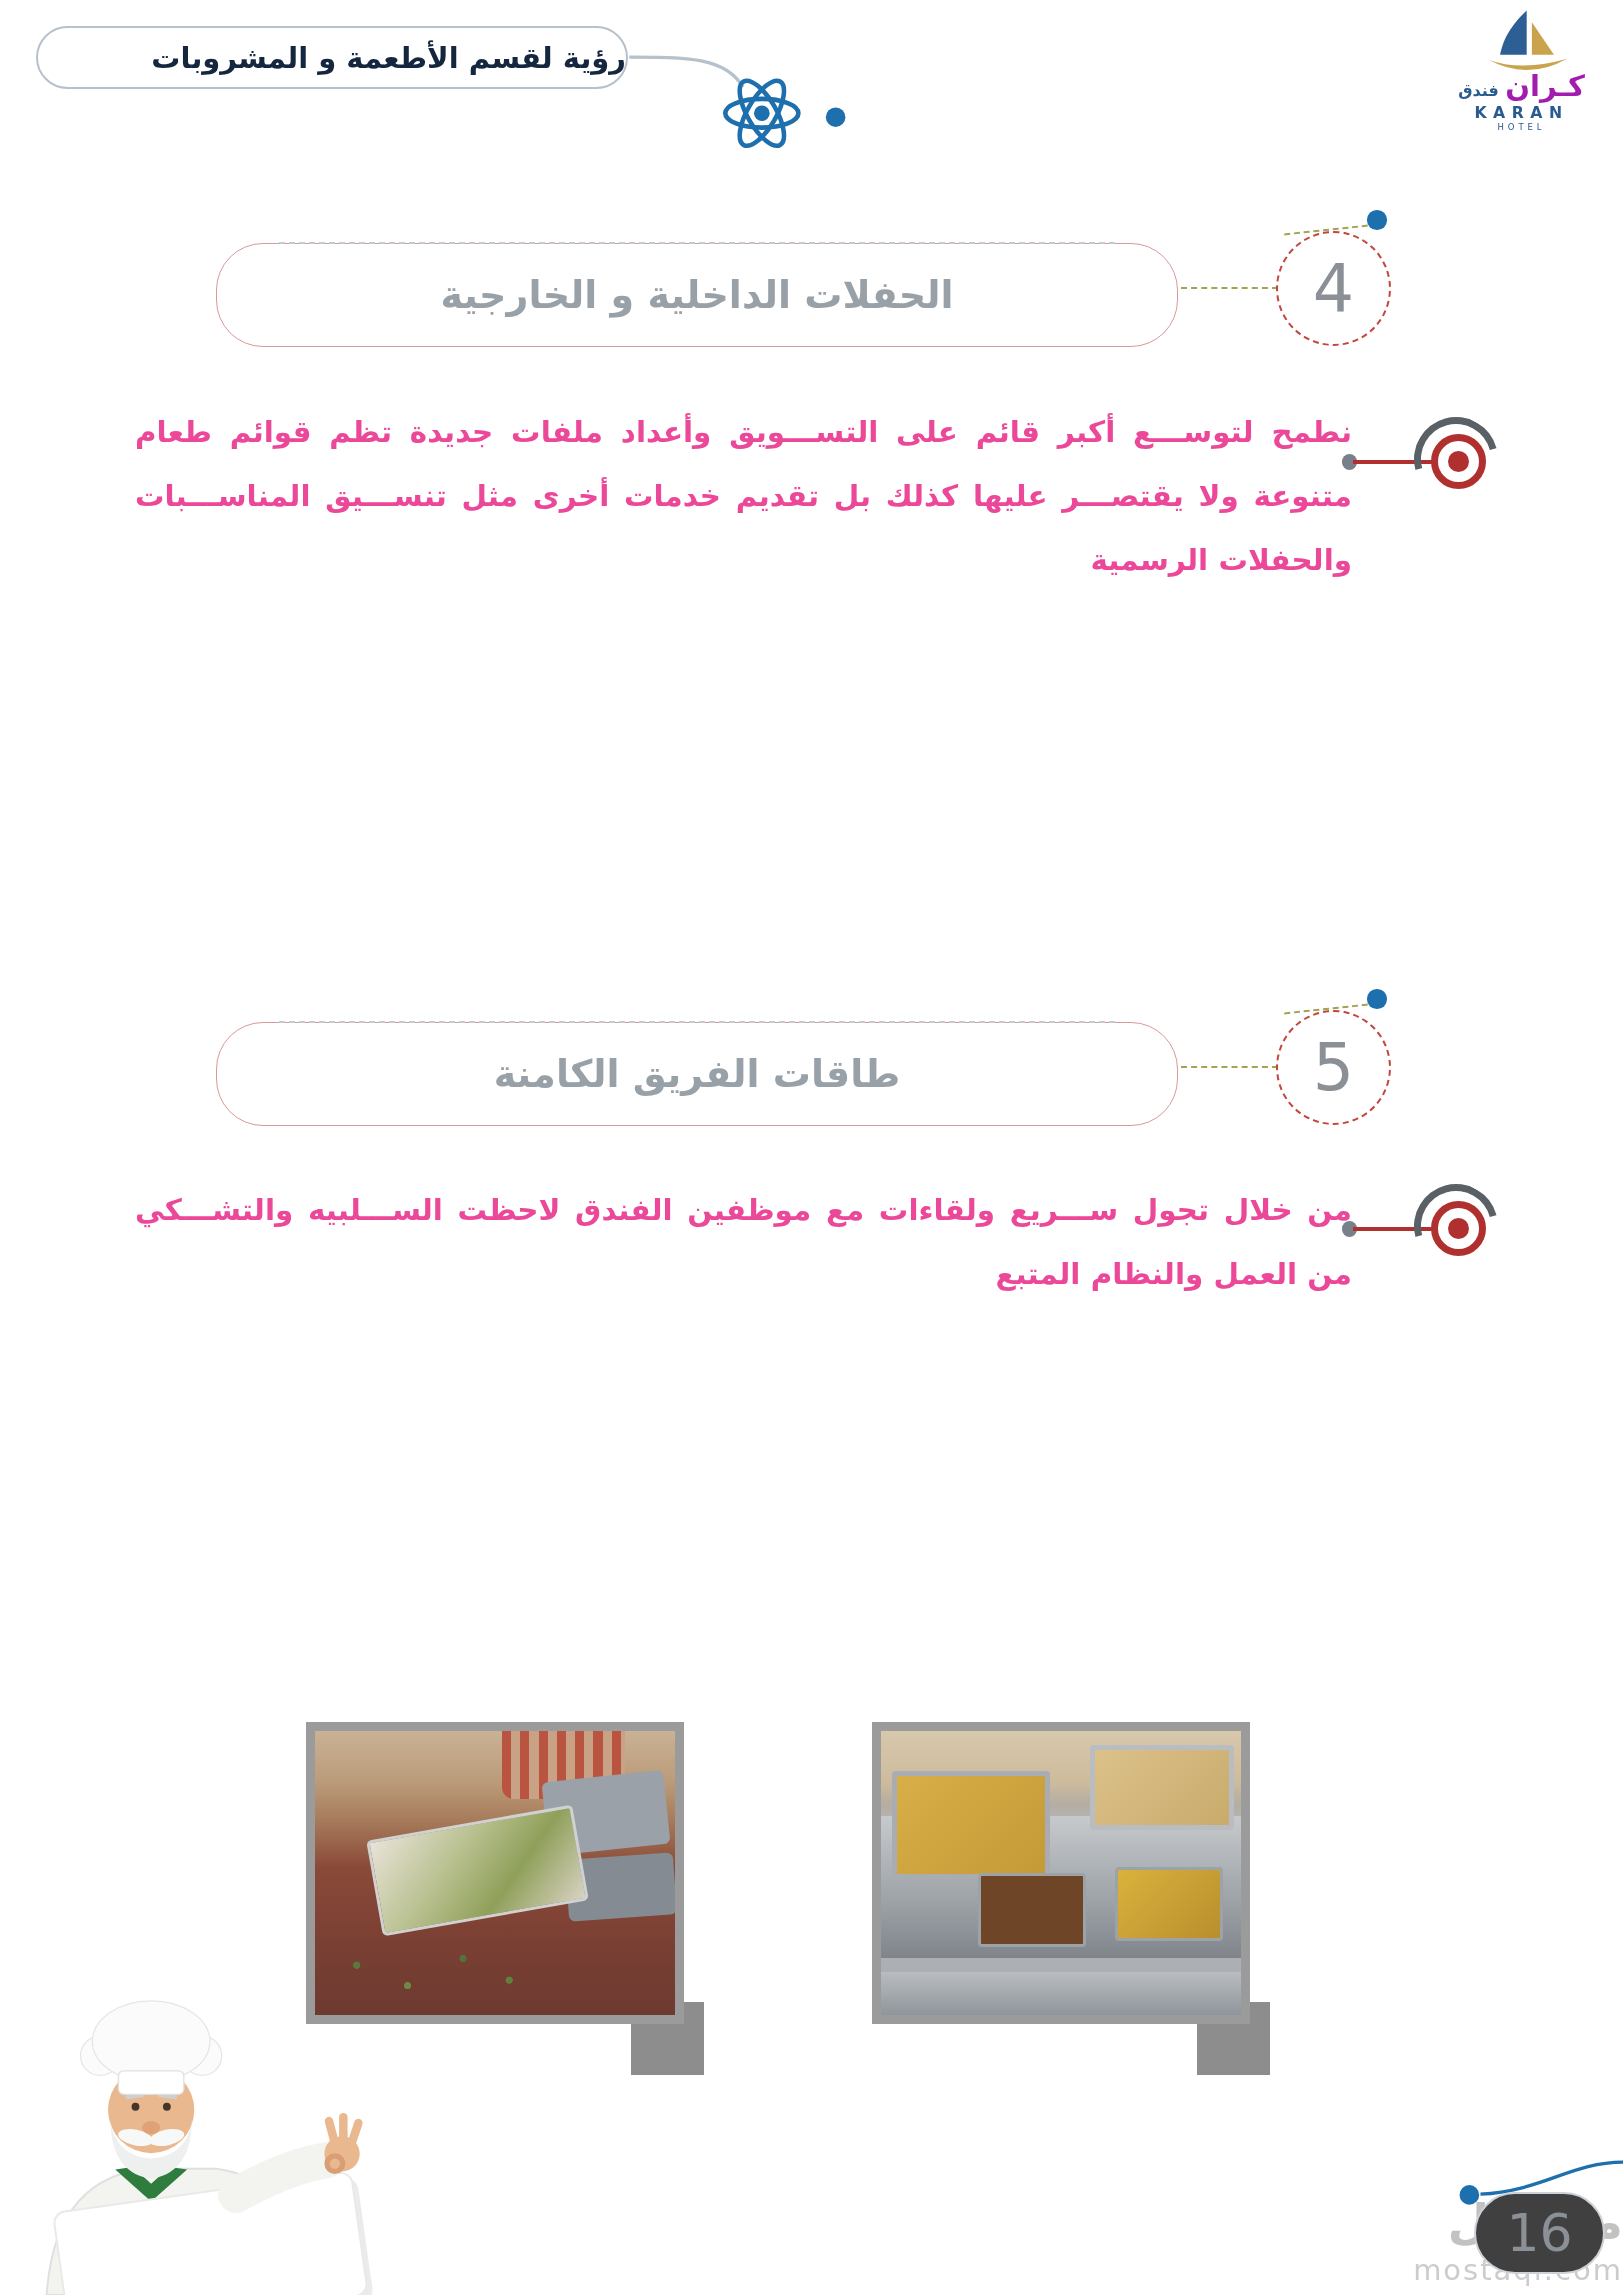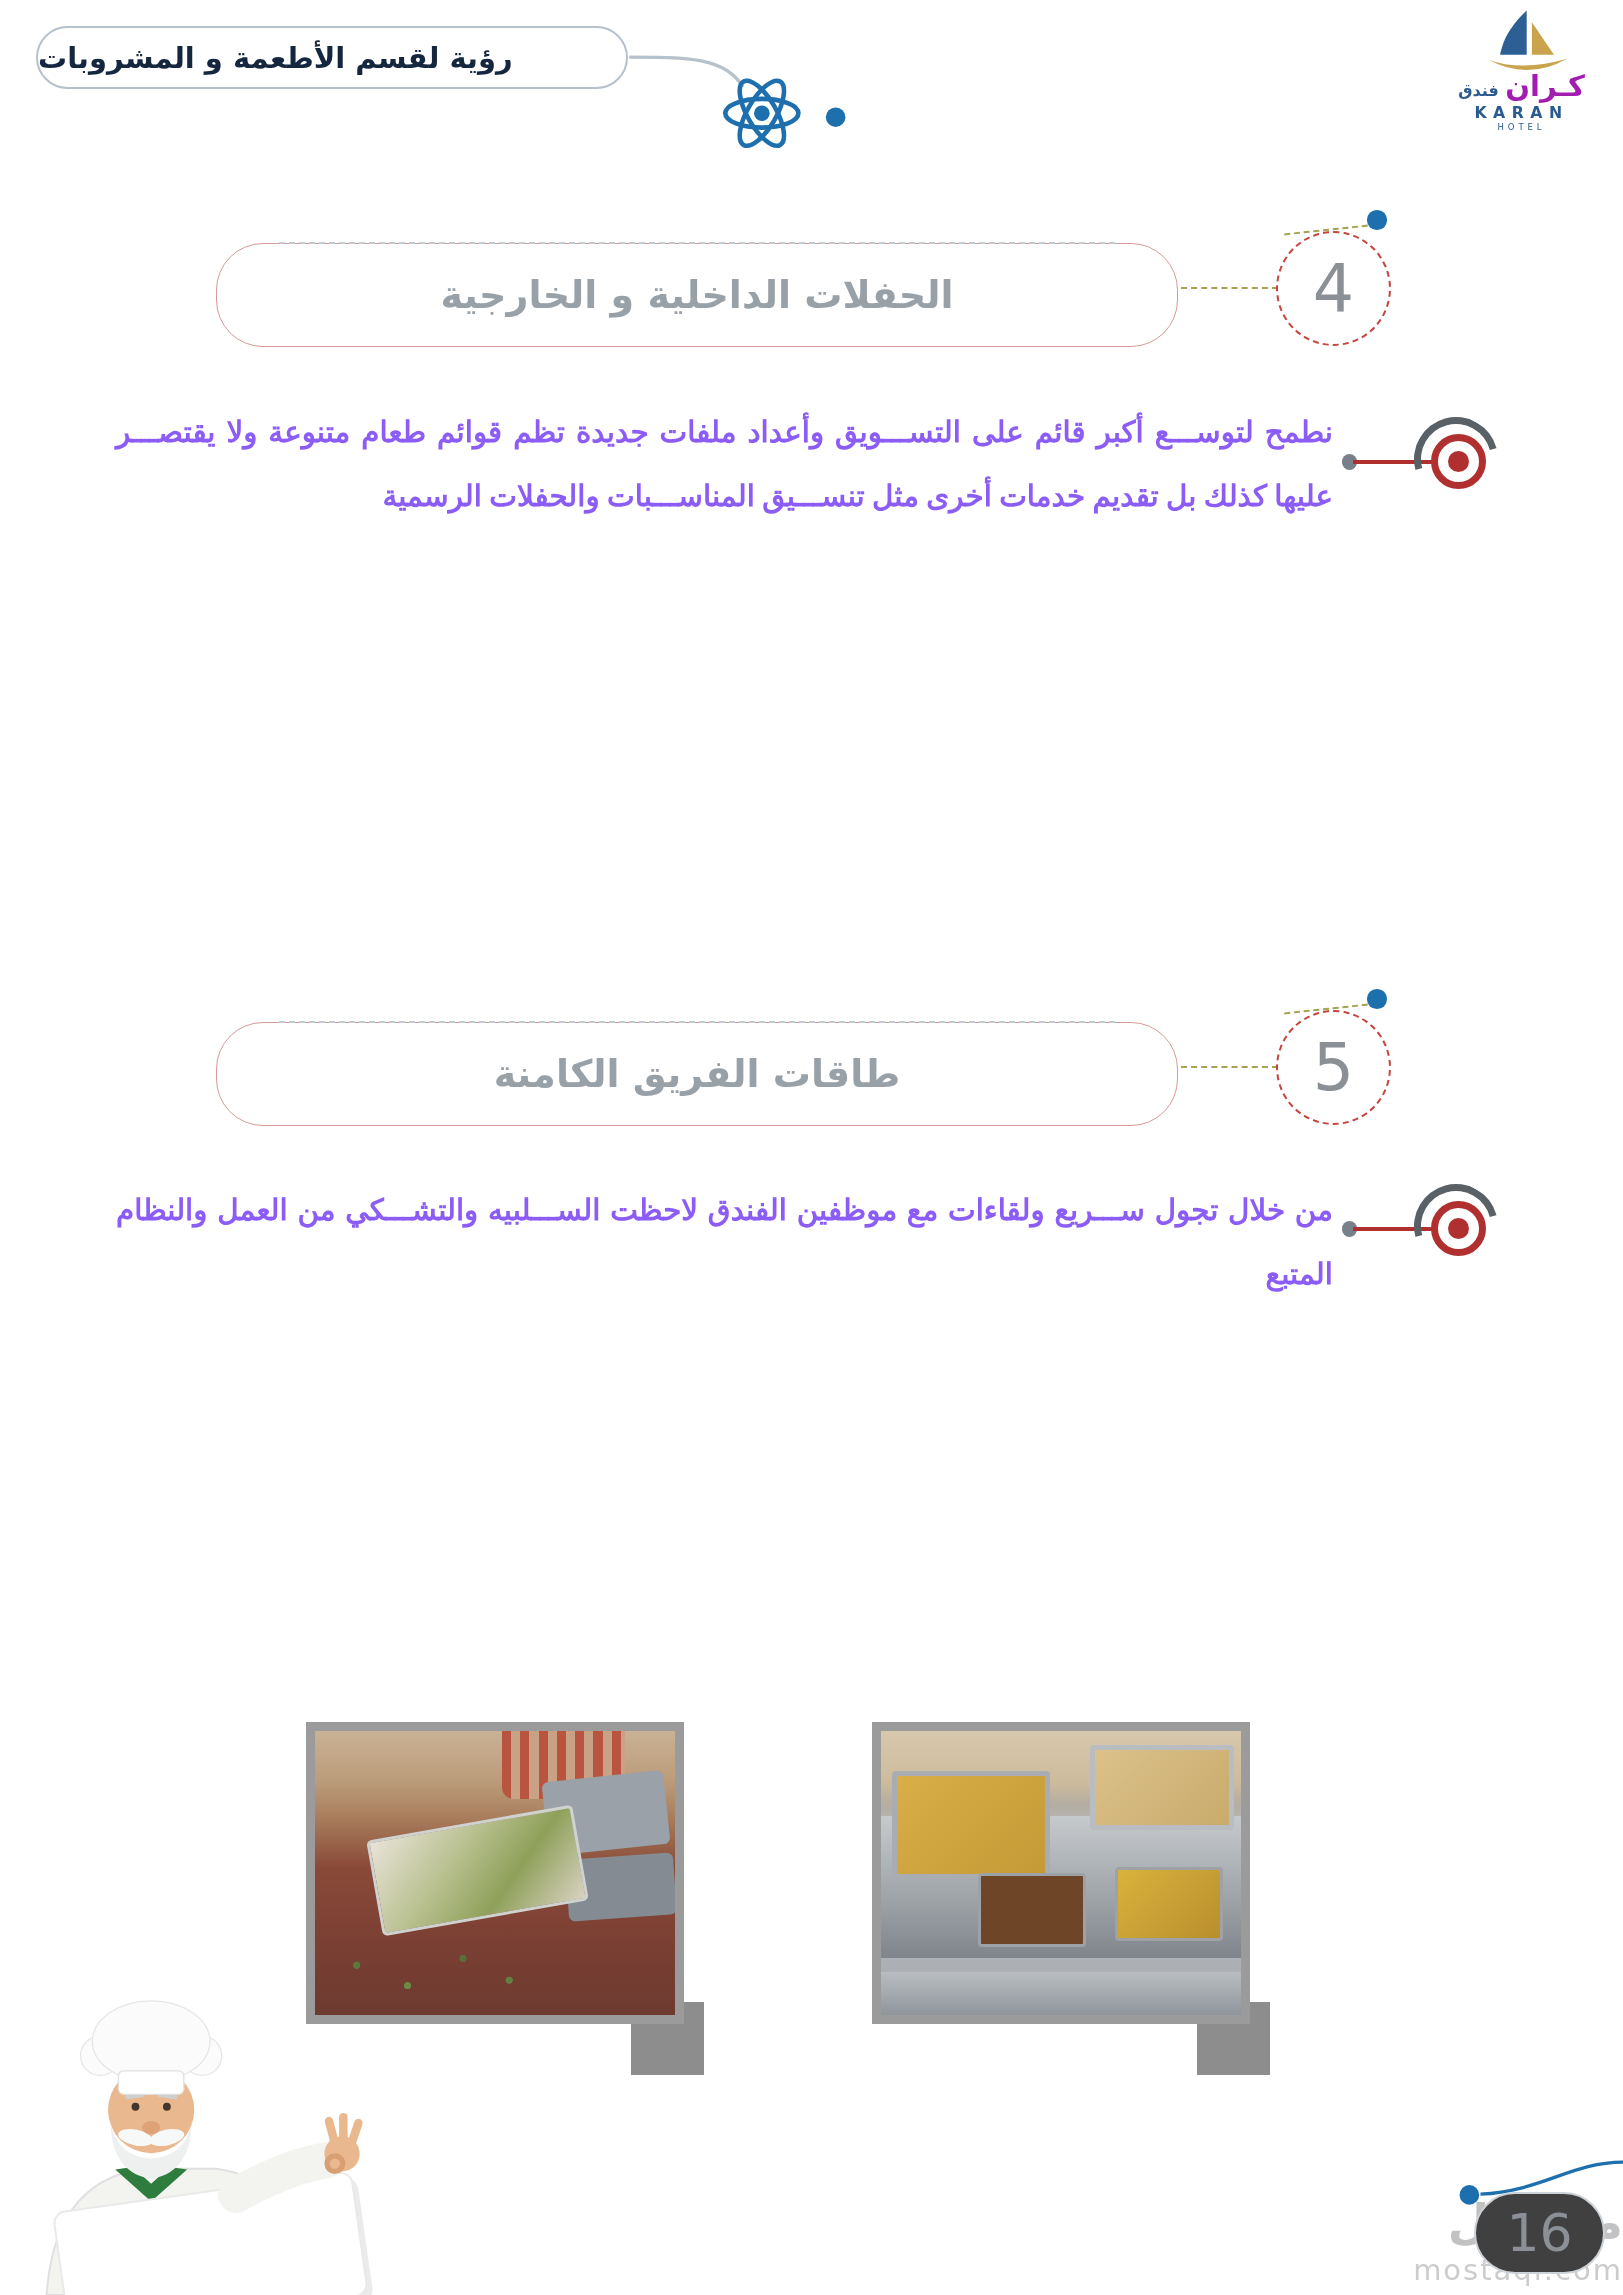--- a/index.html
+++ b/index.html
@@ -6,21 +6,21 @@
   html,body { background:#ffffff; }
   .page {
     position:relative; width:1623px; height:2295px; background:#ffffff;
     overflow:hidden; font-family:"DejaVu Sans","Liberation Sans",sans-serif;
   }
 
   
   .header-badge {
     position:absolute; left:36px; top:26px; width:592px; height:63px;
     border:2px solid #b6c1cb; border-radius:39px;
-    display:flex; align-items:center; justify-content:flex-end;
+    display:flex; align-items:center; justify-content:flex-start;
     direction:rtl; color:#15263f; font-size:29px; font-weight:bold;
   }
   .header-connector { position:absolute; left:628px; top:36px; width:222px; height:131px; }
   .logo { position:absolute; left:1430px; top:7.9px; width:183px; height:111px; text-align:center; }
   .logo-sail { display:block; margin:0 auto; }
   .logo-ar-row { display:flex; direction:rtl; justify-content:center; align-items:baseline; gap:6.5px; margin-top:-3.9px; }
   .logo-ar { color:#a21caf; font-size:29px; font-weight:bold; }
   .logo-ar-sub { color:#2a5b8f; font-size:16px; font-weight:bold; }
   .logo-en { color:#2a5b8f; font-size:15.7px; font-weight:bold; letter-spacing:6.5px; margin-top:0px; }
   .logo-en-sub { color:#2a5b8f; font-size:8.5px; letter-spacing:3.9px; }
@@ -47,23 +47,23 @@
   .num-circle {
     position:absolute; left:105px; top:26px; width:115px; height:115px;
     border:2px dashed #c4453c; border-radius:50%; background:#fff;
     display:flex; align-items:center; justify-content:center;
     color:#8b9096; font-size:65px;
   }
   .num-dot { position:absolute; left:196px; top:5.2px; width:19.6px; height:19.6px; border-radius:50%; background:#1e6fae; }
 
   
   .para {
-    position:absolute; left:116px; width:1217px;
+    position:absolute; left:135px; width:1217px;
     direction:rtl; text-align:justify; text-align-last:right;
-    font-size:29.4px; line-height:64px; font-weight:bold; color:#8b5cf6;font-family:Liberation Serif, serif;
+    font-size:29.4px; line-height:64px; font-weight:bold; color:#ec4899;
   }
   .para-1 { top:400px; }
   .para-2 { top:639px; }
   .para-3 { top:1178px; }
   .para-4 { top:1358px; }
 
   
   .bullet { position:absolute; left:1335px; width:196px; height:92px; }
   .bullet-1 { top:416px; }
   .bullet-2 { top:1183px; }

